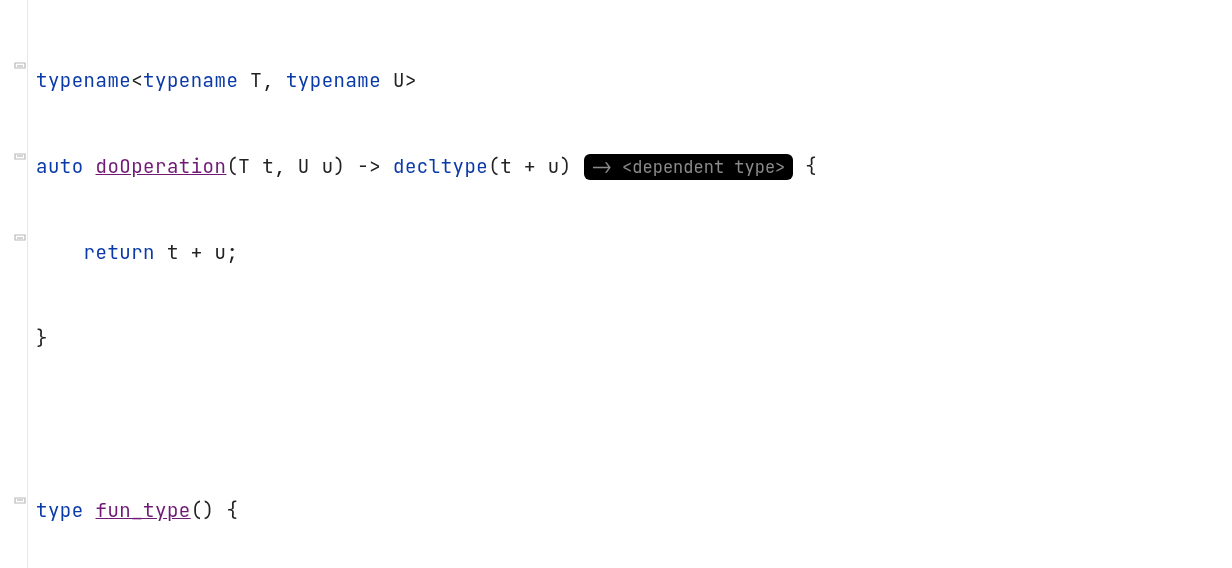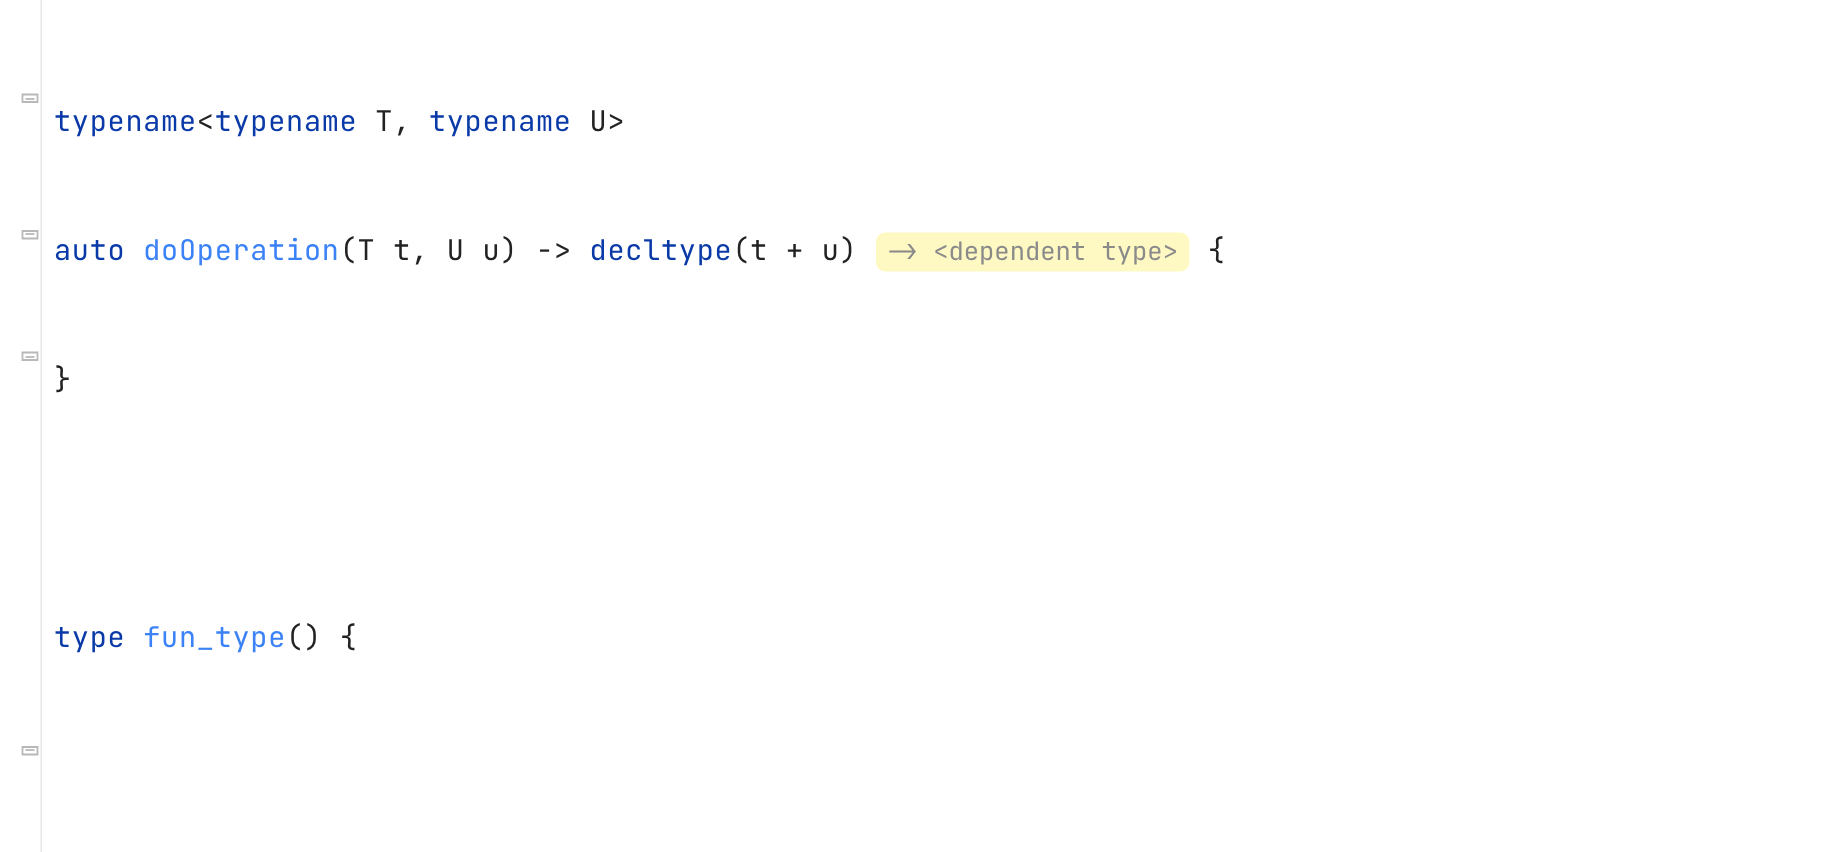--- a/index.html
+++ b/index.html
@@ -33,24 +33,24 @@
     position: absolute;
     left: 36px;
     top: 16px;
     line-height: 43px;
     white-space: pre;
     letter-spacing: 0.5px;
   }
   .ln { display: block; height: 43px; }
   .kw { color: #0a3aa8; } 
   .ident { color: #222222; }
-  .fn { color: #3b82f6; } 
+  .fn { color: #701a75; text-decoration: underline; } 
   .punct { color: #222222; }
   .hint {
-    background: #fef9c3;
+    background: #000000;
     color: #8a8a8a;
     border-radius: 6px;
     padding: 2px 8px;
     font-size: 17px;
     letter-spacing: 0px;
   }
 </style>
 </head>
 <body>
 
@@ -77,20 +77,21 @@
     <svg viewBox="0 0 12 12" width="12" height="12">
         <path d="M1 11h10V6H1z" fill="none" stroke="#b8b8b8" stroke-width="1.2"></path>
         <path d="M3 8h6" stroke="#b8b8b8" stroke-width="1.2"></path>
       </svg>
   </div>
 </div>
 
 <div class="code">
 <span class="ln"><span class="kw">typename</span><span class="punct">&lt;</span><span class="kw">typename</span><span class="ident"> </span><span class="ident">T</span><span class="punct">,</span><span> </span><span class="kw">typename</span><span> </span><span class="ident">U</span><span class="punct">&gt;</span></span>
 <span class="ln"><span class="kw">auto</span><span> </span><span class="fn">doOperation</span><span class="punct">(</span><span class="ident">T t</span><span class="punct">,</span><span class="ident"> U u</span><span class="punct">)</span><span class="punct"> -&gt; </span><span class="kw">decltype</span><span class="punct">(</span><span class="ident">t + u</span><span class="punct">)</span><span> </span><span class="hint">-&gt; &lt;dependent type&gt;</span><span class="punct"> {</span></span>
+<span class="ln"><span>    </span><span class="kw">return</span><span class="ident"> t + u</span><span class="punct">;</span></span>
 <span class="ln"><span class="punct">}</span></span>
 <span class="ln"></span>
 <span class="ln"><span class="kw">type</span><span> </span><span class="fn">fun_type</span><span class="punct">()</span><span class="punct"> {</span></span>
 
 
 
 
 
 
 </div>

